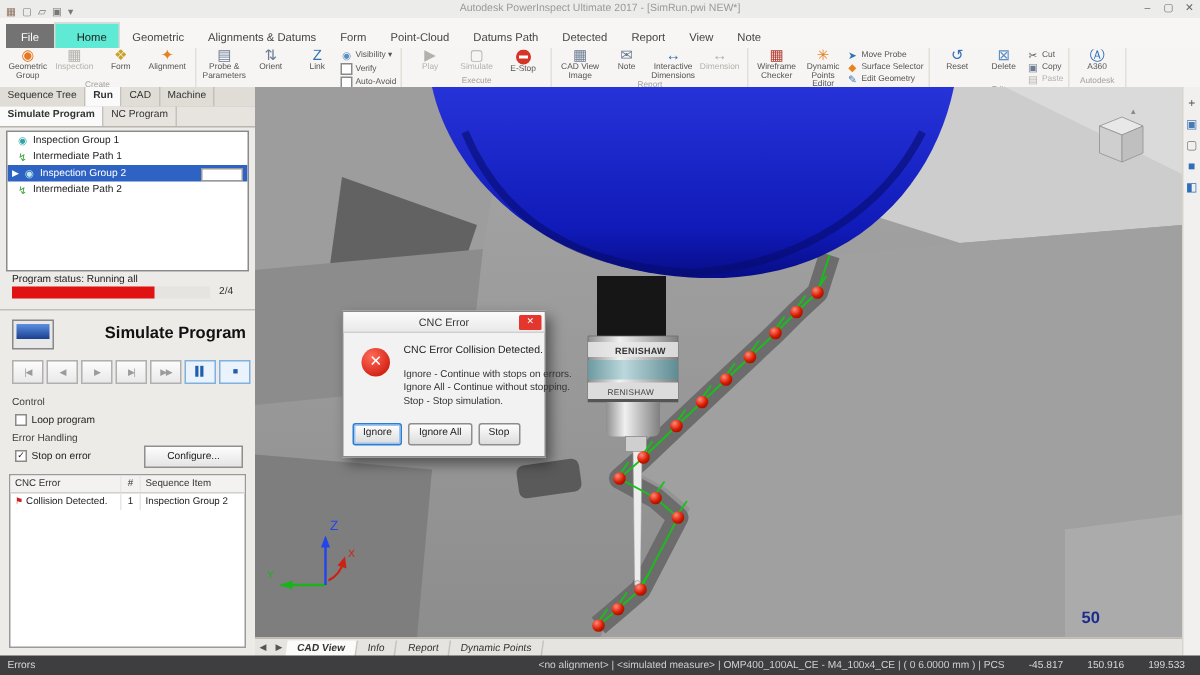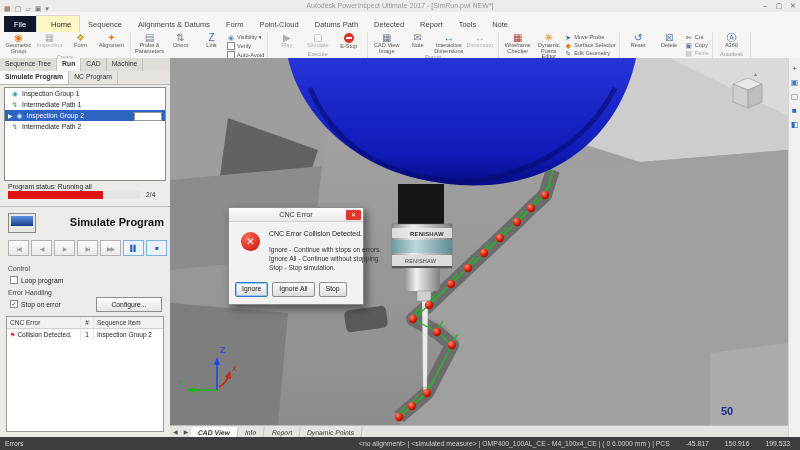--- a/index.html
+++ b/index.html
@@ -11,22 +11,22 @@
   #titlebar{left:0;top:0;width:800px;height:12px;background:#ececea;display:flex;align-items:center;}
   .qa-ico{font-size:7px;color:#8a6d5a;margin-left:4px;line-height:12px;}
   .qa-ico.gray{color:#777;}
   #win-title{position:absolute;left:0;right:0;text-align:center;font-size:7px;color:#9a9a9a;line-height:12px;pointer-events:none;}
   #win-controls{margin-left:auto;display:flex;}
   .wbtn{width:14px;text-align:center;font-size:7px;color:#666;line-height:12px;}
 
   
   #tabrow{left:0;top:12px;width:800px;height:20px;background:#f7f6f4;border-bottom:1px solid #e3e0da;display:flex;align-items:flex-end;}
   .rtab{font-size:7.5px;color:#444;padding:4px 8px 3px 8px;white-space:nowrap;}
-  .rtab.file{background:#0f172a;color:#fff;margin-left:4px;padding:4px 10px 3px 10px;}
-  .rtab.active{background:#fef9c3;border:1px solid #ddd9d2;border-bottom:none;color:#222;padding-left:14px;}
+  .rtab.file{background:#737373;color:#fff;margin-left:4px;padding:4px 10px 3px 10px;}
+  .rtab.active{background:#5eead4;border:1px solid #ddd9d2;border-bottom:none;color:#222;padding-left:14px;}
 
   
   #ribbon{left:0;top:32px;width:800px;height:26px;background:#f6f5f3;border-bottom:1px solid #d8d5cf;display:flex;overflow:hidden;}
   .rgroup{display:flex;flex-direction:column;border-right:1px solid #e3e0da;padding:1px 3px 0 3px;}
   .ritems{display:flex;align-items:flex-start;flex:1;}
   .rlabel{text-align:center;font-size:5.5px;color:#a5a09a;height:7px;line-height:7px;white-space:nowrap;}
   .rbig{width:31px;display:flex;flex-direction:column;align-items:center;font-size:5.6px;color:#555;
         text-align:center;line-height:1.02;overflow:hidden;}
   .rbig .g{font-size:10px;height:10px;line-height:10px;}
   .rbig.dis{color:#b4b1ac;}
@@ -127,28 +127,28 @@
     <span id="win-controls">
         <span class="wbtn">–</span>
         <span class="wbtn">▢</span>
         <span class="wbtn">✕</span>
       </span>
   </div>
 
   <div id="tabrow" class="abs">
       <span class="rtab file">File</span>
       <span class="rtab active">Home</span>
-      <span class="rtab">Sequence</span>
+      <span class="rtab">Geometric</span>
       <span class="rtab">Alignments &amp; Datums</span>
       <span class="rtab">Form</span>
       <span class="rtab">Point-Cloud</span>
       <span class="rtab">Datums Path</span>
       <span class="rtab">Detected</span>
       <span class="rtab">Report</span>
-      <span class="rtab">Tools</span>
+      <span class="rtab">View</span>
       <span class="rtab">Note</span>
     </div>
 
   <div id="ribbon" class="abs">
       <div class="rgroup">
         <div class="ritems">
           <div class="rbig">
             <span class="g" style="color: rgb(232, 119, 34);">◉</span>
             <span>Geometric Group</span>
           </div>

